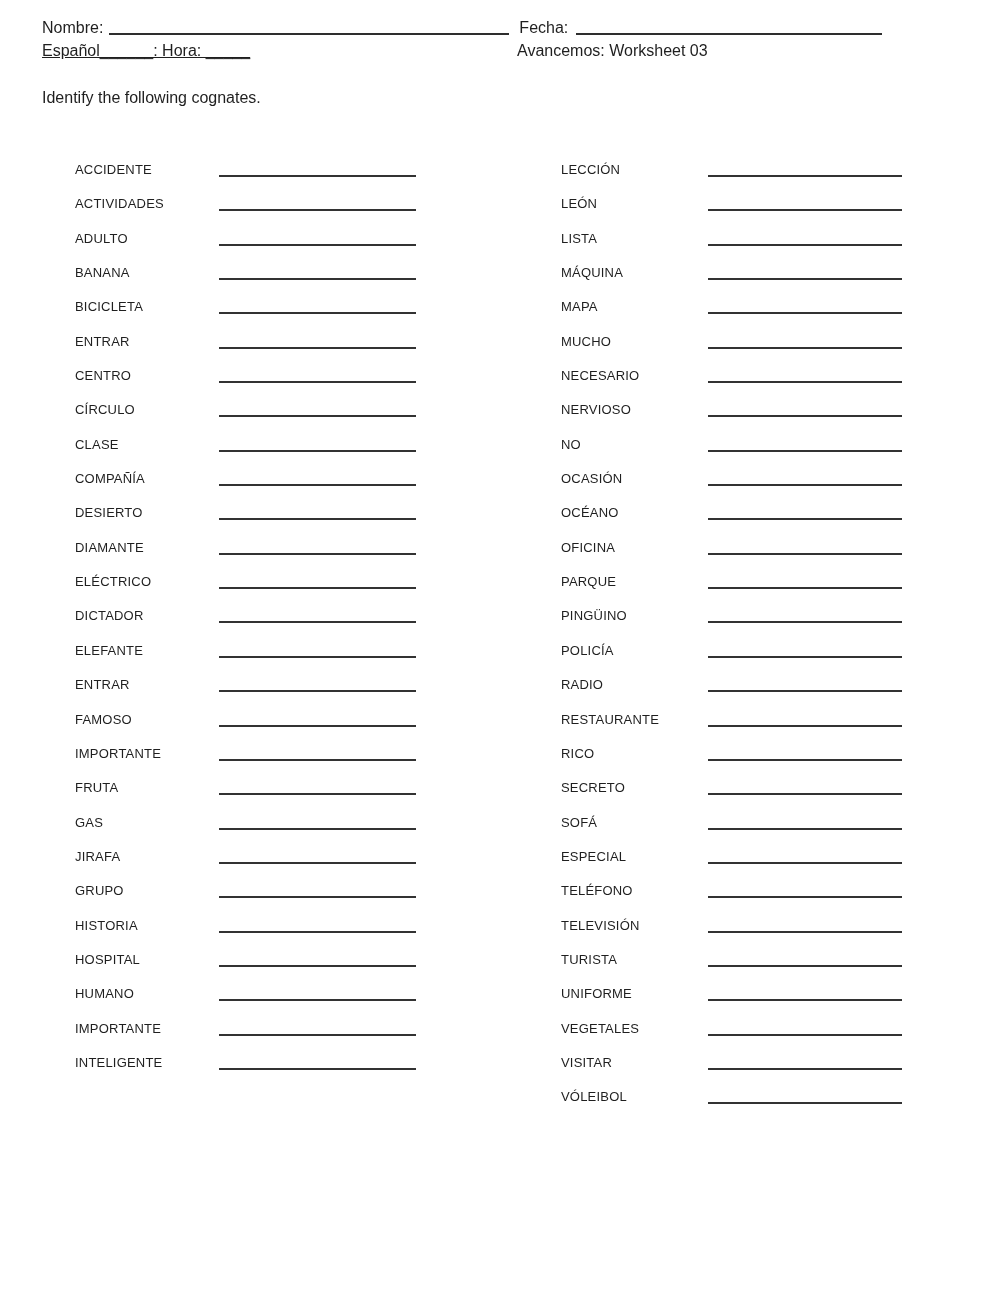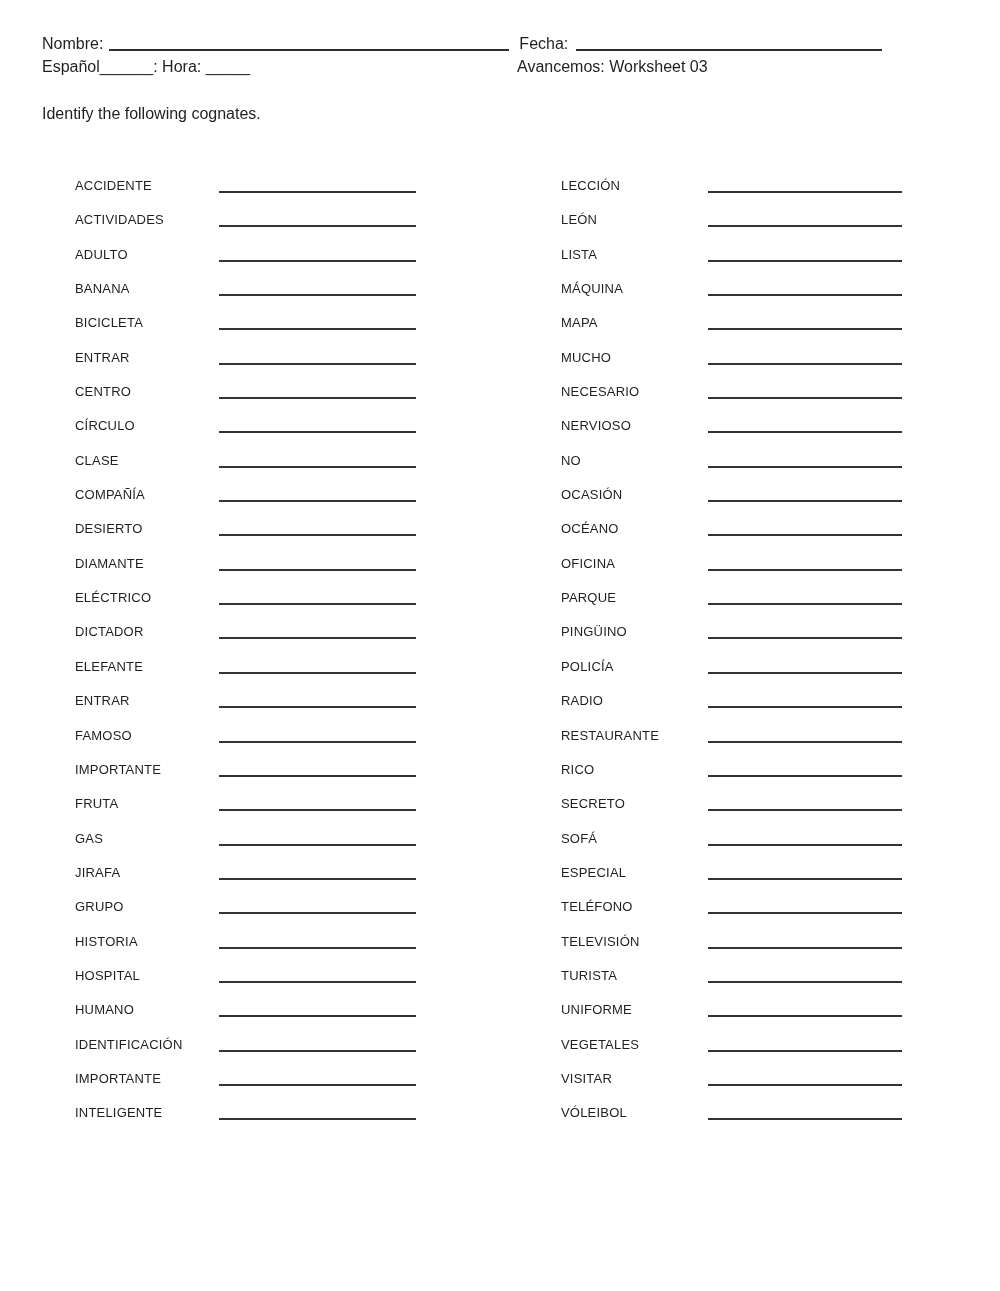--- a/index.html
+++ b/index.html
@@ -4,40 +4,40 @@
 <style>
   html, body { margin: 0; padding: 0; }
   body {
     width: 1000px;
     height: 1291px;
     background: #ffffff;
     font-family: "Liberation Sans", sans-serif;
     color: #1f1f1f;
     overflow: hidden;
   }
-  .sheet { padding: 32px 42px 0 42px; }
+  .sheet { padding: 16px 42px 0 42px; }
 
   
   .header-row {
     display: flex;
     align-items: baseline;
     font-size: 16px;
     line-height: 23px;
     white-space: nowrap;
   }
   .hline {
     display: inline-block;
     height: 5px;
     border-bottom: 2px solid #2e2e2e;
     transform: translateY(2px);
   }
   .hline.nombre { width: 400px; margin-left: 6px; }
   .hline.fecha  { width: 306px; margin-left: 8px; }
   .fecha-label { margin-left: 10px; }
-  .header-left-cell { display: inline-block; width: 475px; flex: none; }
+  .header-left-cell { display: inline-block; width: 475px; flex: none; text-decoration: underline; }
 
   
   .instruction {
     margin-top: 26px;
     font-size: 16px;
     line-height: 20px;
   }
 
   
   .list {
@@ -187,24 +187,20 @@
         </div>
         <div class="row">
           <span class="word">HOSPITAL</span>
           <span class="blank"></span>
         </div>
         <div class="row">
           <span class="word">HUMANO</span>
           <span class="blank"></span>
         </div>
         <div class="row">
-          <span class="word">IDENTIFICACIÓN</span>
-          <span class="blank"></span>
-        </div>
-        <div class="row">
           <span class="word">IMPORTANTE</span>
           <span class="blank"></span>
         </div>
         <div class="row">
           <span class="word">INTELIGENTE</span>
           <span class="blank"></span>
         </div>
       </div>
     <div class="col col-right">
         <div class="row">

